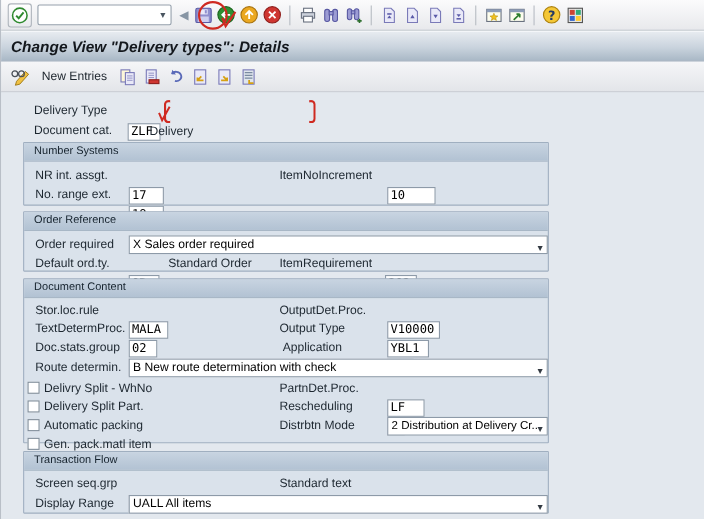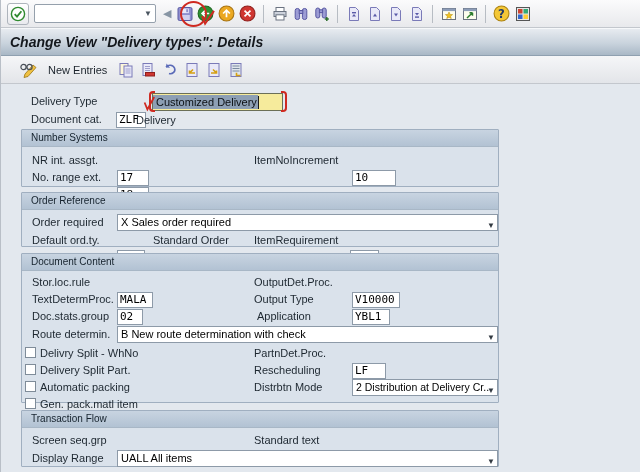--- a/index.html
+++ b/index.html
@@ -24,21 +24,21 @@
   
   .titlebar { position:absolute; left:0; top:28px; width:640px; height:28px;
     background:linear-gradient(#e7ebf0 0%,#c9d3dd 55%,#a9b8c6 100%);
     border-top:1px solid #f6f8fa; border-bottom:1px solid #8fa0b0;
     display:flex; align-items:center; padding-left:9px; }
   .titlebar .t { font-size:14px; font-weight:bold; font-style:italic; color:#14181d; }
 
   
   .apptoolbar { position:absolute; left:0; top:56px; width:640px; height:28px;
     background:linear-gradient(#f5f6f8,#e3e5e9); border-bottom:1px solid #c3c7cd;
-    display:flex; align-items:center; padding-left:16px; gap:3px; }
+    display:flex; align-items:center; padding-left:6px; gap:3px; }
   .newentries { font-size:11px; color:#1c242c; padding:2px 6px 2px 4px; }
 
   
   .content { position:absolute; left:0; top:84px; width:640px; height:388px; background:#e3e8ee;padding-left:23px; }
   .lbl { position:absolute; font-size:11px; color:#1d2730; white-space:nowrap; line-height:15px; }
   .inp { position:absolute; height:16px; background:#fff; border:1px solid #8d9aa8;
     font-family:"DejaVu Sans Mono", monospace; font-size:11px; line-height:14px;
     padding:0 2px; color:#000; white-space:nowrap; overflow:hidden;margin-top:18px; }
   .ddl { position:absolute; height:17px; background:#fff; border:1px solid #8d9aa8;
     font-size:11px; line-height:15px; padding:0 14px 0 3px; color:#000;
@@ -304,24 +304,20 @@
             <path d="M12.5 13.5 L8.5 13.5 L8.5 10.8" stroke="#d5a012" stroke-width="1.6" fill="none"></path>
           </svg>
       </span>
     </div>
   </div>
 
   <div class="content">
 
     <span class="lbl" style="left:30px; top:10px;">Delivery Type</span>
     <div class="inp" style="left:115px; top:10px; width:30px;">ZLF</div>
-    <div class="descfield">
-      <span class="sel">Customized Delivery</span>
-      <span class="caret"></span>
-    </div>
 
     <div class="ann" style="left:142px; top:11px; transform:rotate(6deg);">
       <svg width="12" height="17" viewBox="0 0 12 17">
           <path d="M1.5 8 L5 14.5 L10.5 1.5" stroke="#cf2a21" stroke-width="1.8" fill="none"></path>
         </svg>
     </div>
     <div class="ann" style="left:148px; top:7px; width:6px; height:21px; border:2px solid #cf2a21; border-right:none; border-radius:4px 0 0 4px;"></div>
     <div class="ann" style="left:280px; top:7px; width:6px; height:21px; border:2px solid #cf2a21; border-left:none; border-radius:0 4px 4px 0;"></div>
 
     <span class="lbl" style="left:30px; top:28px;">Document cat.</span>

